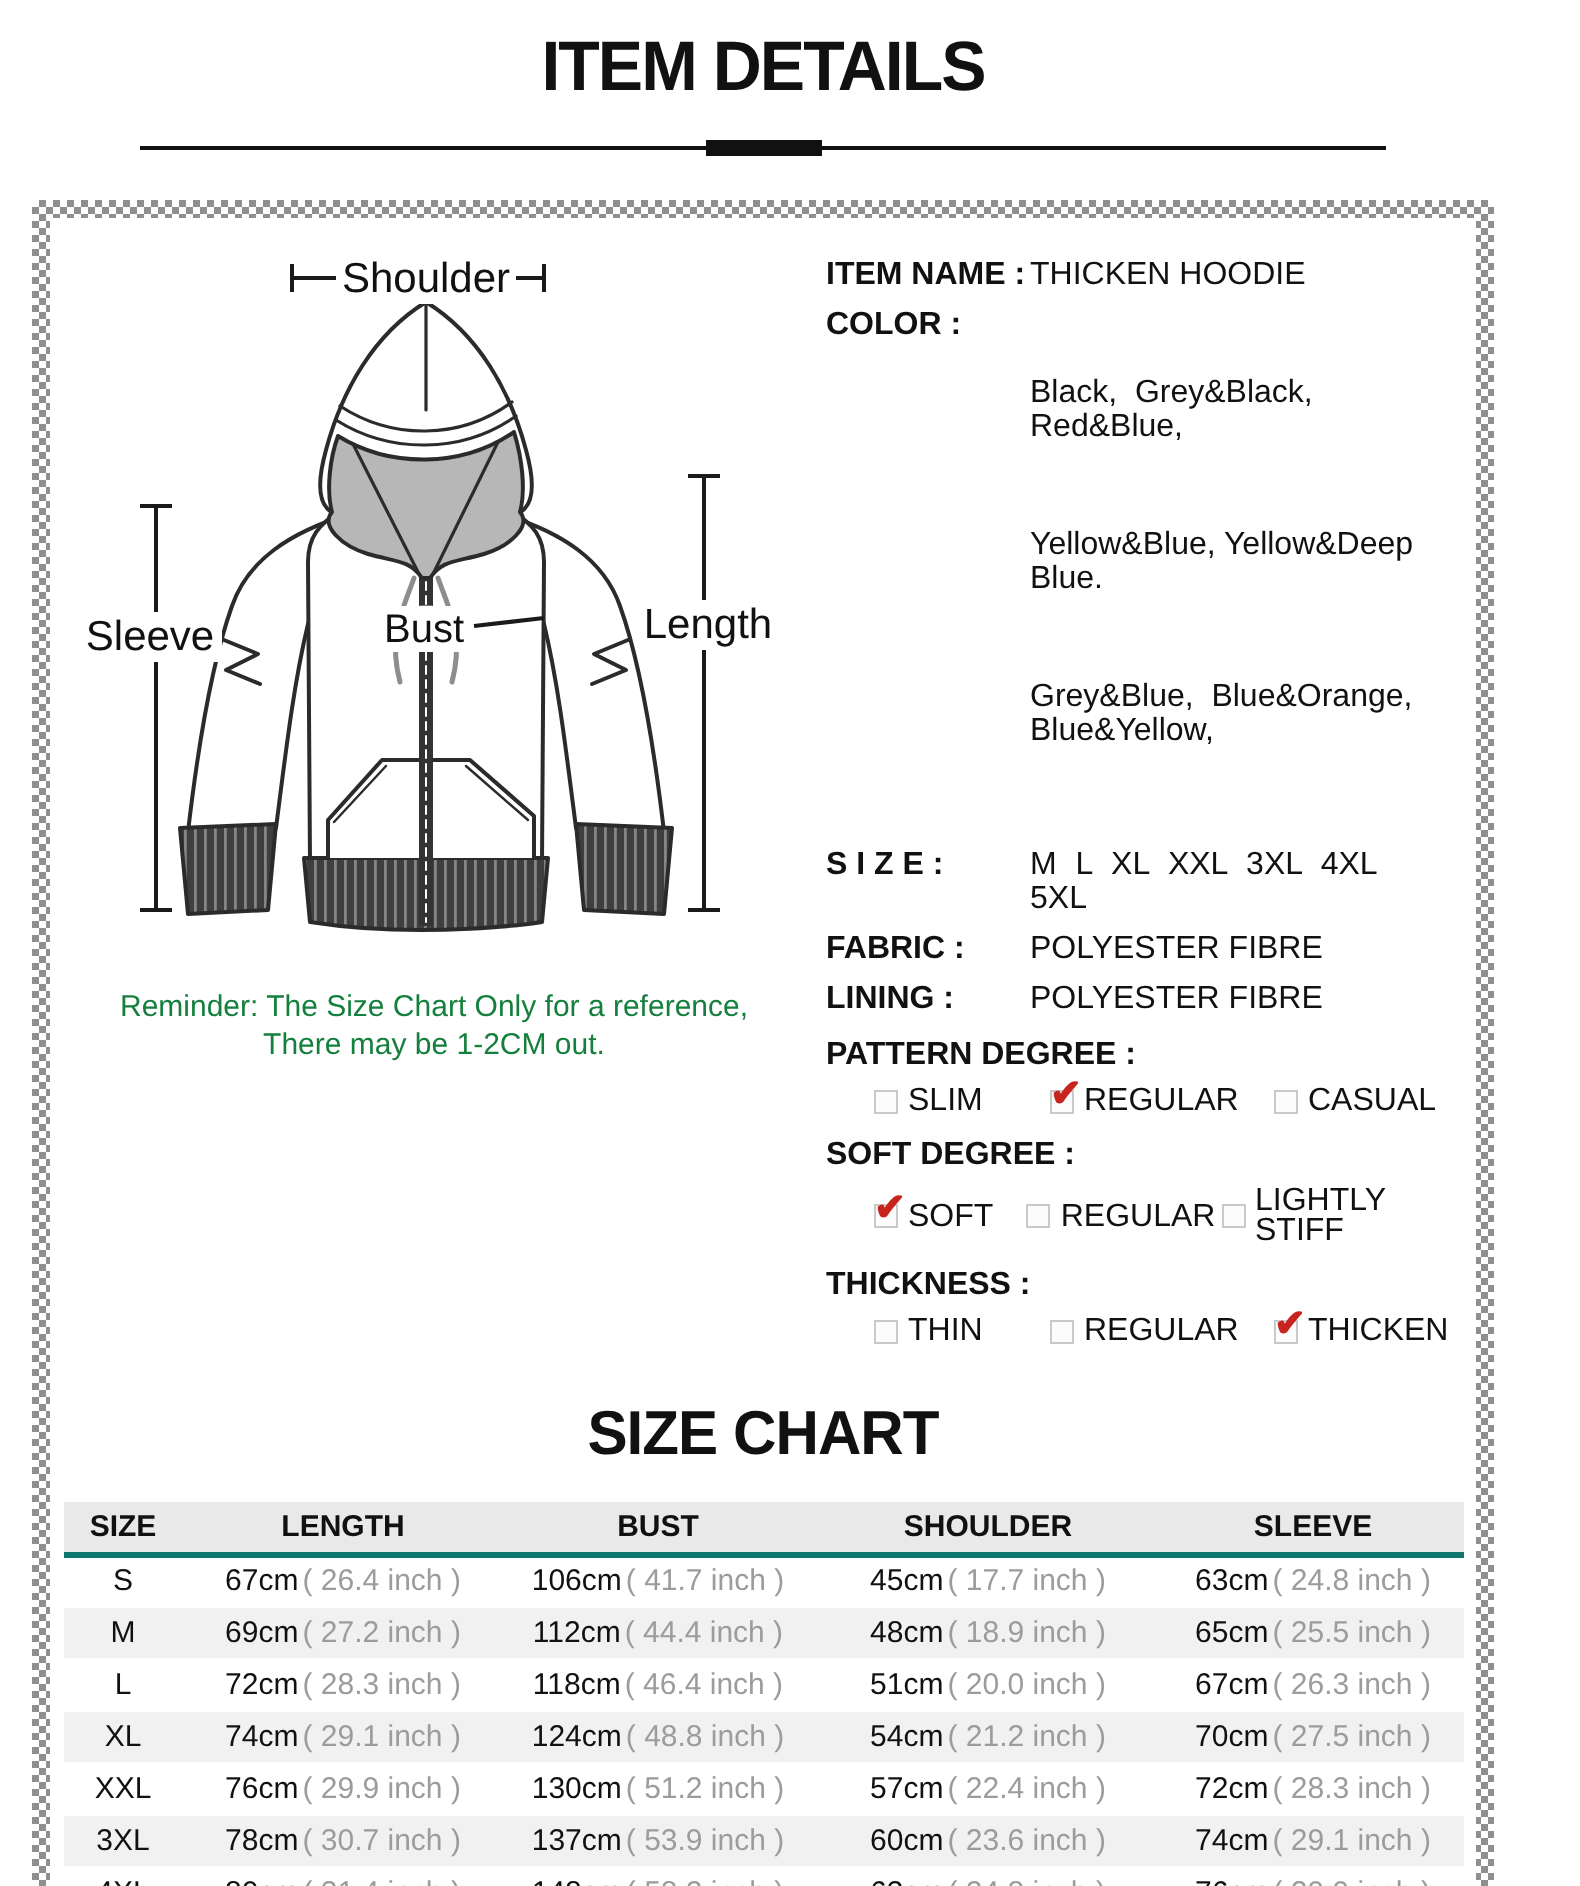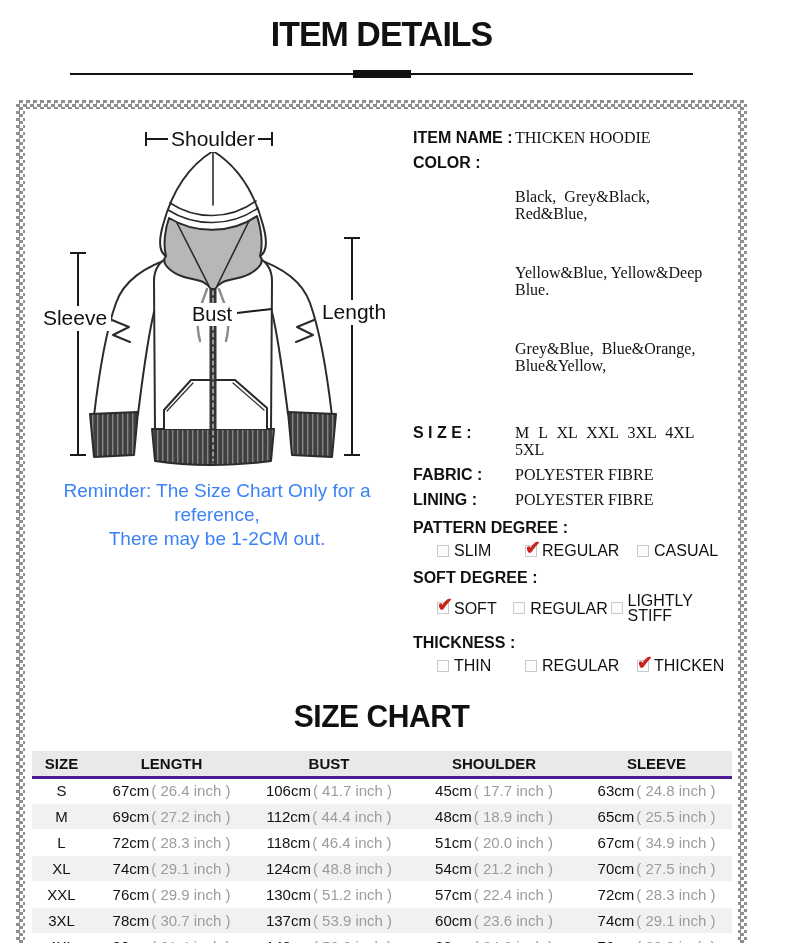--- a/index.html
+++ b/index.html
@@ -23,26 +23,26 @@
     background-image:repeating-conic-gradient(#8f8f8f 0% 25%, #ffffff 0% 50%);
     background-size:7px 7px;
   }
   .box-inner { background:#fff; min-height:758px; padding-bottom:24px; }
 
   
   .top-section { display:flex; }
   .diagram { width:384px; flex:none; }
   svg.hoodie { display:block; width:380px; height:362px; margin-top:6px; }
   svg.hoodie text { font-family:"Liberation Sans", sans-serif; fill:#111; }
-  .diagram-note { text-align:center; font-size:19px; line-height:1.25; color:#3b82f6; margin-top:2px; }
+  .diagram-note { text-align:center; font-size:15px; line-height:1.25; color:#15803d; margin-top:18px; }
 
   .specs { flex:1; padding:20px 14px 0 4px; font-size:16px; }
   .spec-row { display:flex; margin-bottom:8px; line-height:17px; }
   .spec-label { width:102px; flex:none; font-weight:bold; white-space:pre-wrap; }
-  .spec-value { white-space:pre-wrap;font-family:Liberation Serif, serif; }
+  .spec-value { white-space:pre-wrap; }
   .spec-value.multiline div { margin-bottom:8px; }
   .size-value { word-spacing:5px; }
 
   .degree-group { margin-top:11px; }
   .degree-title { font-weight:bold; margin-bottom:6px; }
   .degree-options { display:flex; align-items:center; line-height:15px;padding-left:24px; }
   .option { display:flex; align-items:center; }
   .option:nth-child(1) { width:88px; }
   .option:nth-child(2) { width:112px; }
   .cb { width:12px; height:12px; border:1px solid #c9c9c9; background:#fcfcfc;
@@ -57,21 +57,21 @@
   .size-chart-title {
     text-align:center; font-size:31px; font-weight:bold;
     margin:26px 0 16px; letter-spacing:-.5px; transform:scaleX(.97);
   }
   table.size-chart { width:700px; margin:0 auto; border-collapse:collapse; font-size:15px; }
   table.size-chart th {
     background:var(--table-header-bg,#e9e9e9); font-weight:bold;
     height:26px; text-align:center; padding:0;
   }
   table.size-chart td { text-align:center; height:26px; padding:0; white-space:nowrap; }
-  table.size-chart thead tr { border-bottom:3px solid #4c1d95; }
+  table.size-chart thead tr { border-bottom:3px solid #0f766e; }
   table.size-chart tbody tr { border-bottom:1px solid #fff; }
   table.size-chart tbody tr:nth-child(even) { background:var(--row-alt-bg,#f1f1f1); }
   .inch { color:var(--inch-text,#9c9c9c); margin-left:2px; }
 </style>
 </head>
 <body>
 
 <div class="page">
 
   <h1 class="page-title">ITEM DETAILS</h1>
@@ -272,21 +272,21 @@
             <td><span>69cm</span><span class="inch">( 27.2 inch )</span></td>
             <td><span>112cm</span><span class="inch">( 44.4 inch )</span></td>
             <td><span>48cm</span><span class="inch">( 18.9 inch )</span></td>
             <td><span>65cm</span><span class="inch">( 25.5 inch )</span></td>
           </tr>
           <tr>
             <td>L</td>
             <td><span>72cm</span><span class="inch">( 28.3 inch )</span></td>
             <td><span>118cm</span><span class="inch">( 46.4 inch )</span></td>
             <td><span>51cm</span><span class="inch">( 20.0 inch )</span></td>
-            <td><span>67cm</span><span class="inch">( 34.9 inch )</span></td>
+            <td><span>67cm</span><span class="inch">( 26.3 inch )</span></td>
           </tr>
           <tr>
             <td>XL</td>
             <td><span>74cm</span><span class="inch">( 29.1 inch )</span></td>
             <td><span>124cm</span><span class="inch">( 48.8 inch )</span></td>
             <td><span>54cm</span><span class="inch">( 21.2 inch )</span></td>
             <td><span>70cm</span><span class="inch">( 27.5 inch )</span></td>
           </tr>
           <tr>
             <td>XXL</td>

